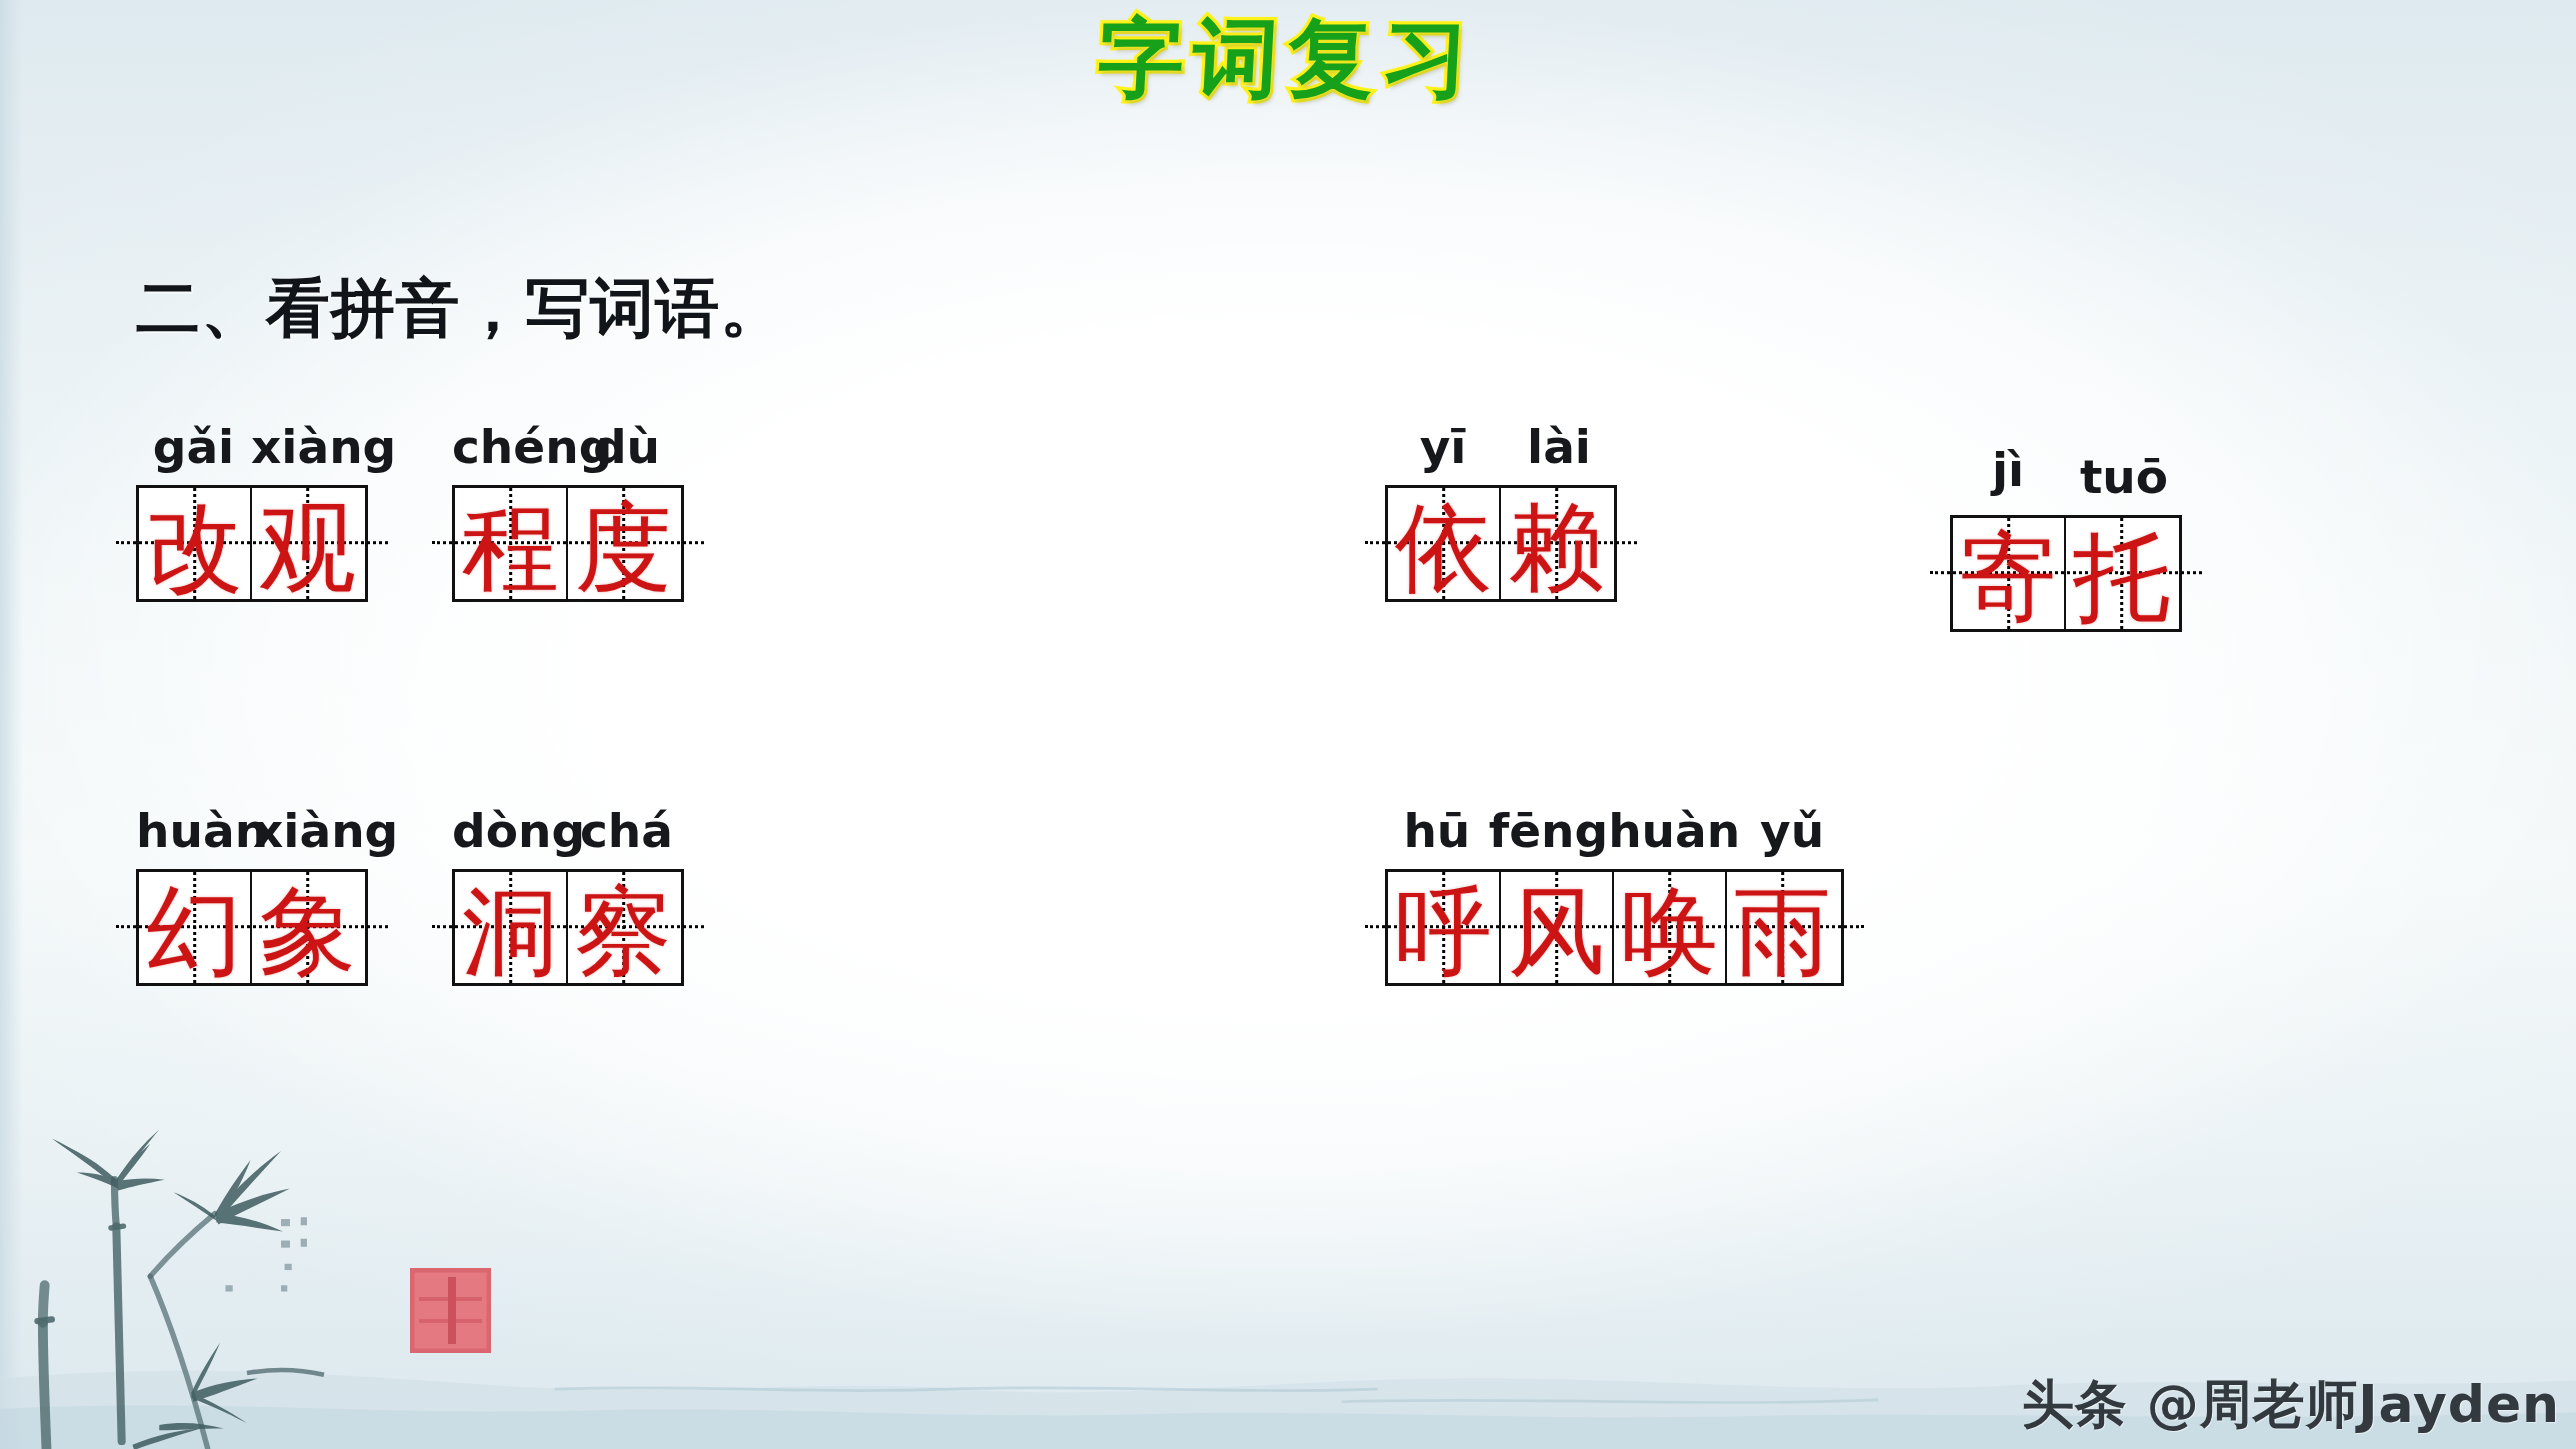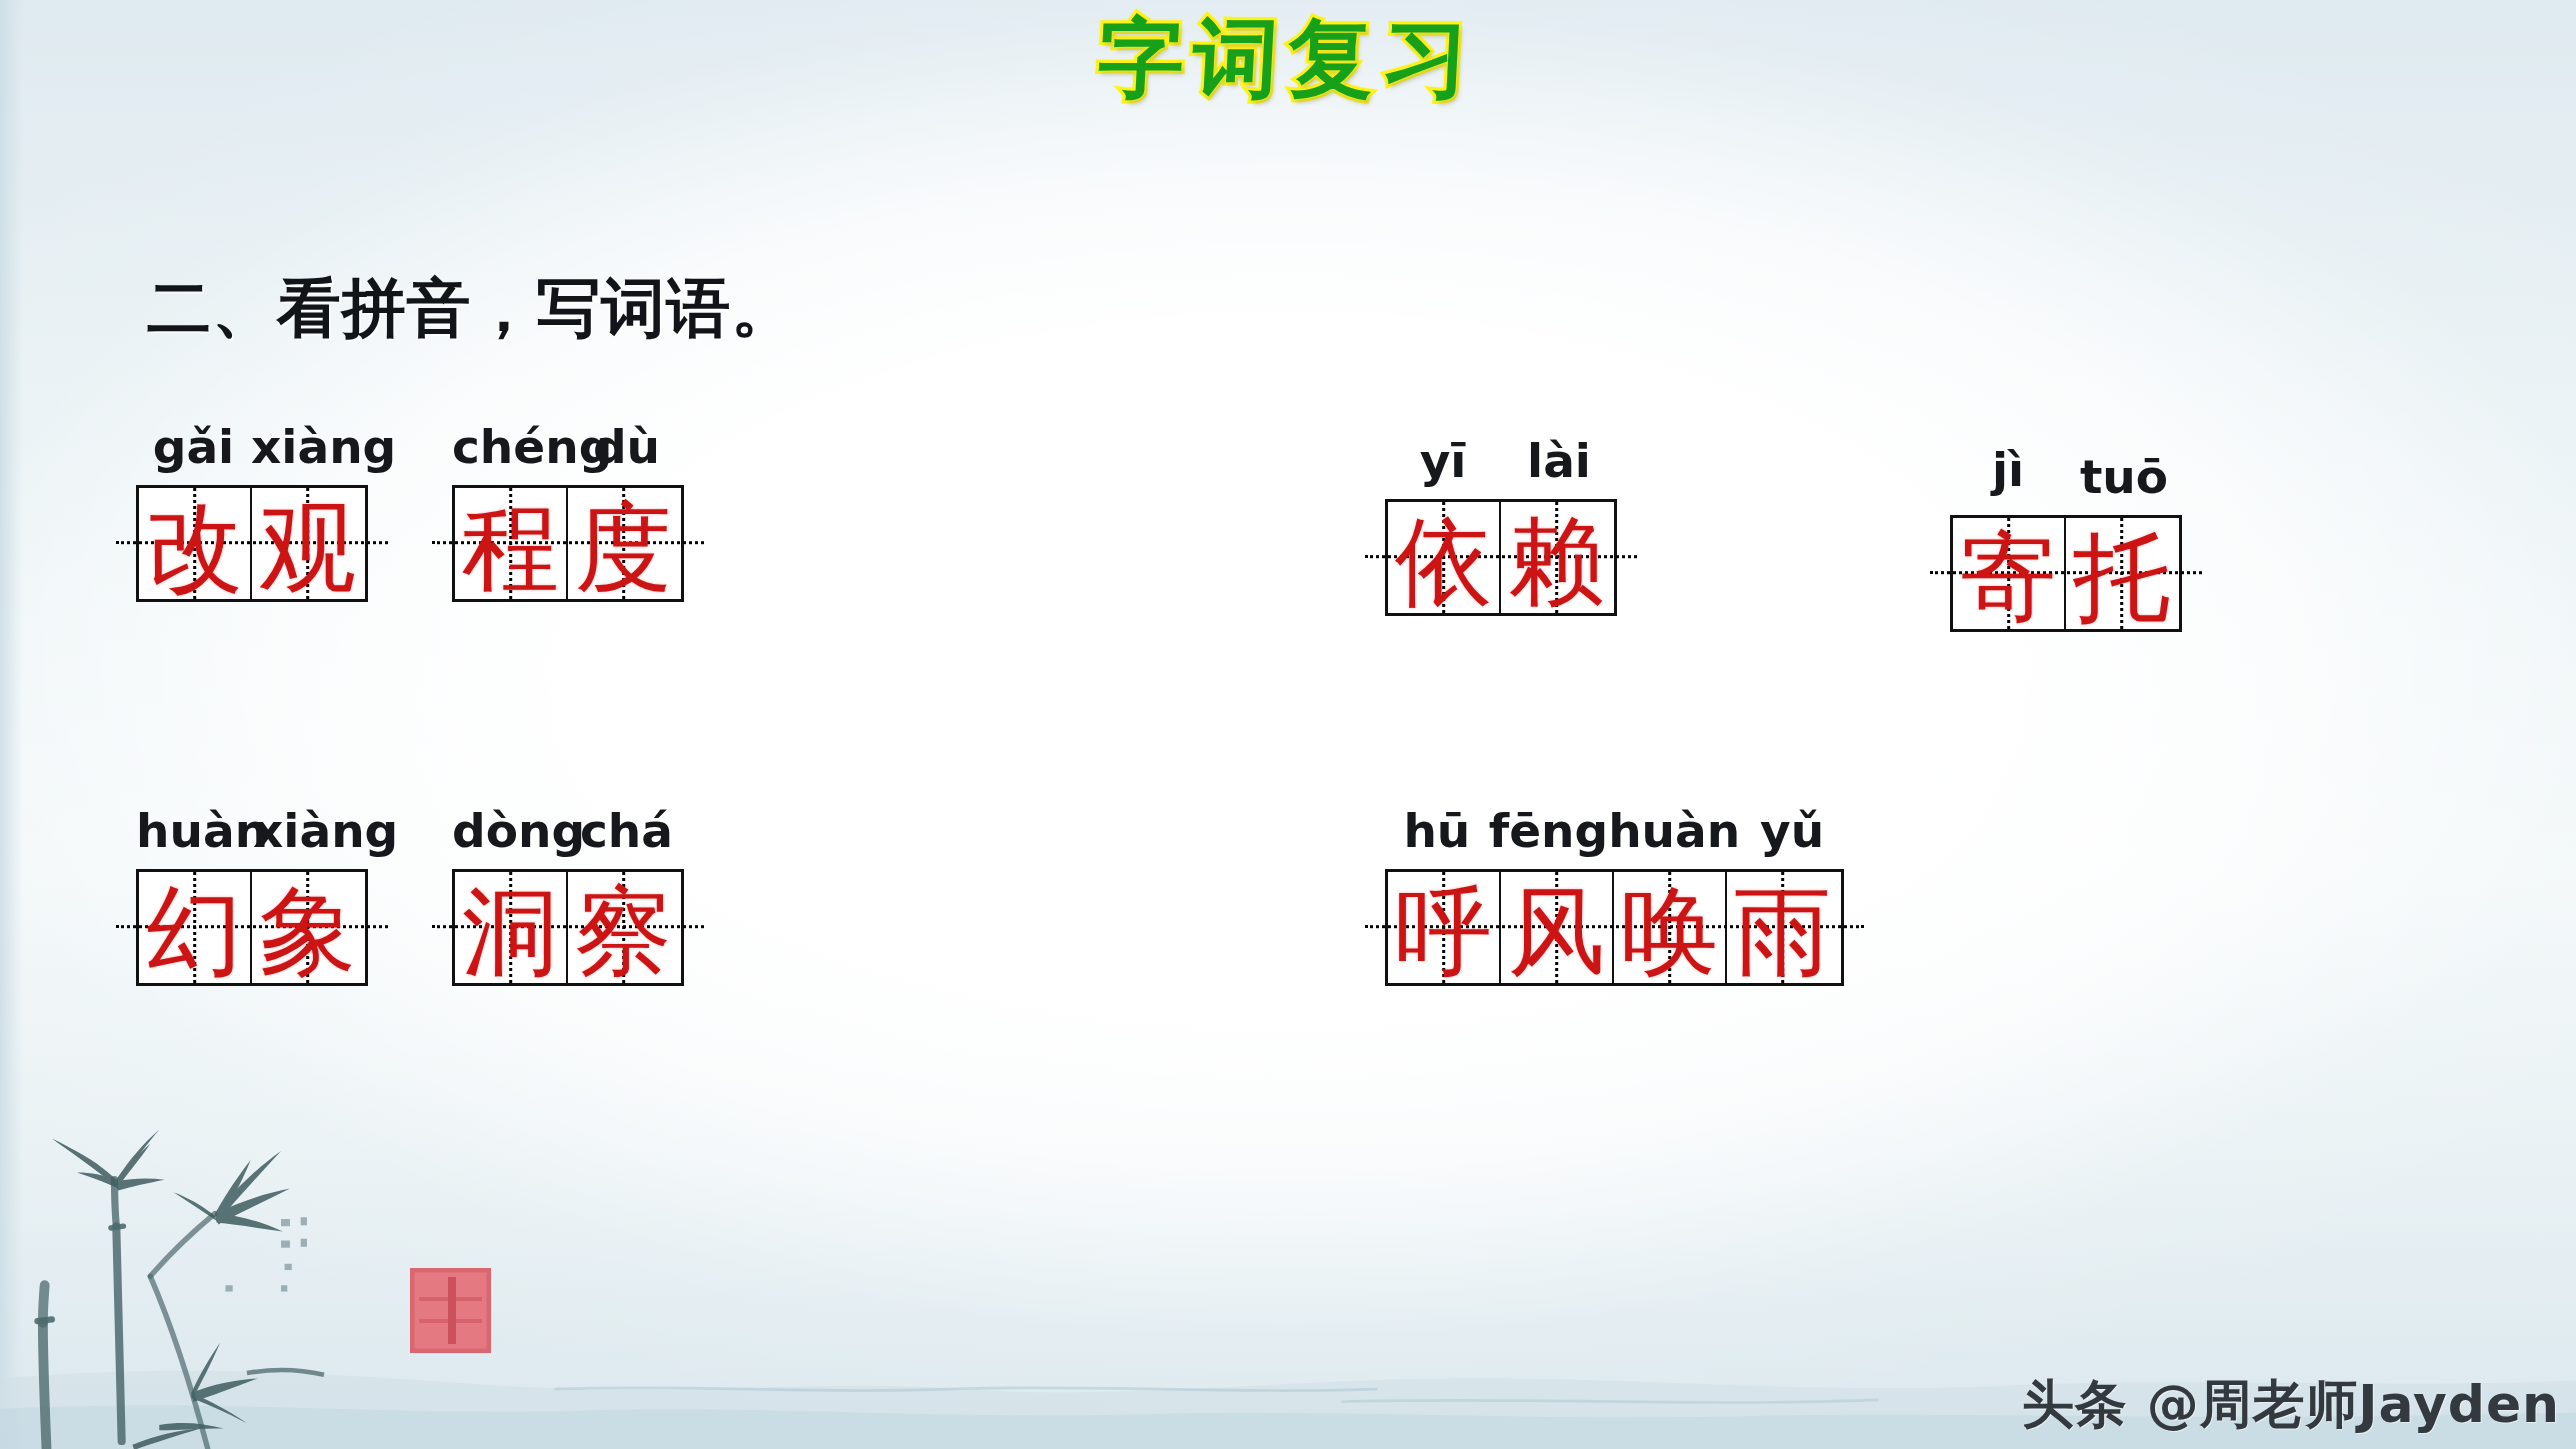--- a/index.html
+++ b/index.html
@@ -72,21 +72,20 @@
     position: absolute;
     left: 136px;
     top: 265px;
     font-family: "DejaVu Sans", sans-serif;
     font-size: 64px;
     font-weight: 700;
     color: #111418;
     letter-spacing: 0.9px;
     white-space: nowrap;
     text-shadow: 1.8px 1.8px 0.9px rgba(255,255,255,.7);
-    margin-left: 11px;
   }
 
   
   .group {
     position: absolute;
   }
   .pinyin {
     display: flex;
     justify-content: space-around;
     font-family: "DejaVu Sans", sans-serif;
@@ -238,21 +237,21 @@
         </div>
         <div class="boxes">
           <div class="cell">
             <span class="hanzi">程</span>
           </div>
           <div class="cell">
             <span class="hanzi">度</span>
           </div>
         </div>
       </div>
-      <div class="group" style="left: 1385px; top: 433px;">
+      <div class="group" style="left: 1385px; top: 419px;">
         <div class="pinyin" style="width: 232px;">
           <span style="width: 117px;">yī</span>
           <span style="width: 117px;">lài</span>
         </div>
         <div class="boxes">
           <div class="cell">
             <span class="hanzi">依</span>
           </div>
           <div class="cell">
             <span class="hanzi">赖</span>

